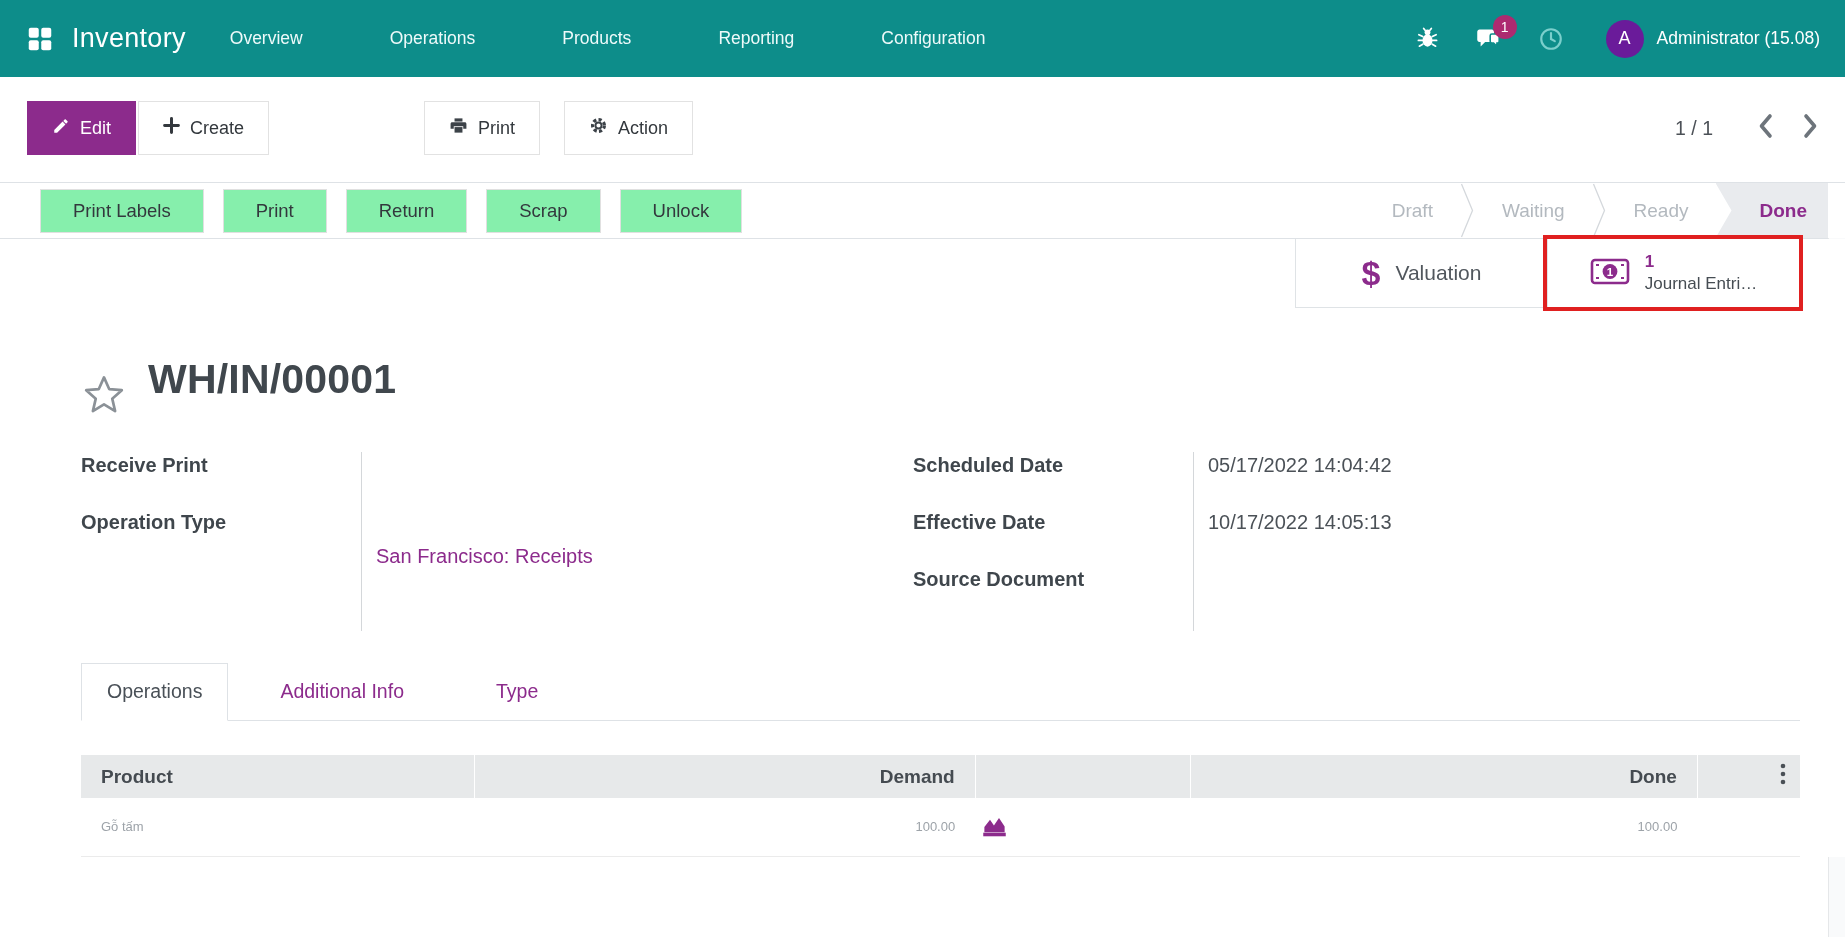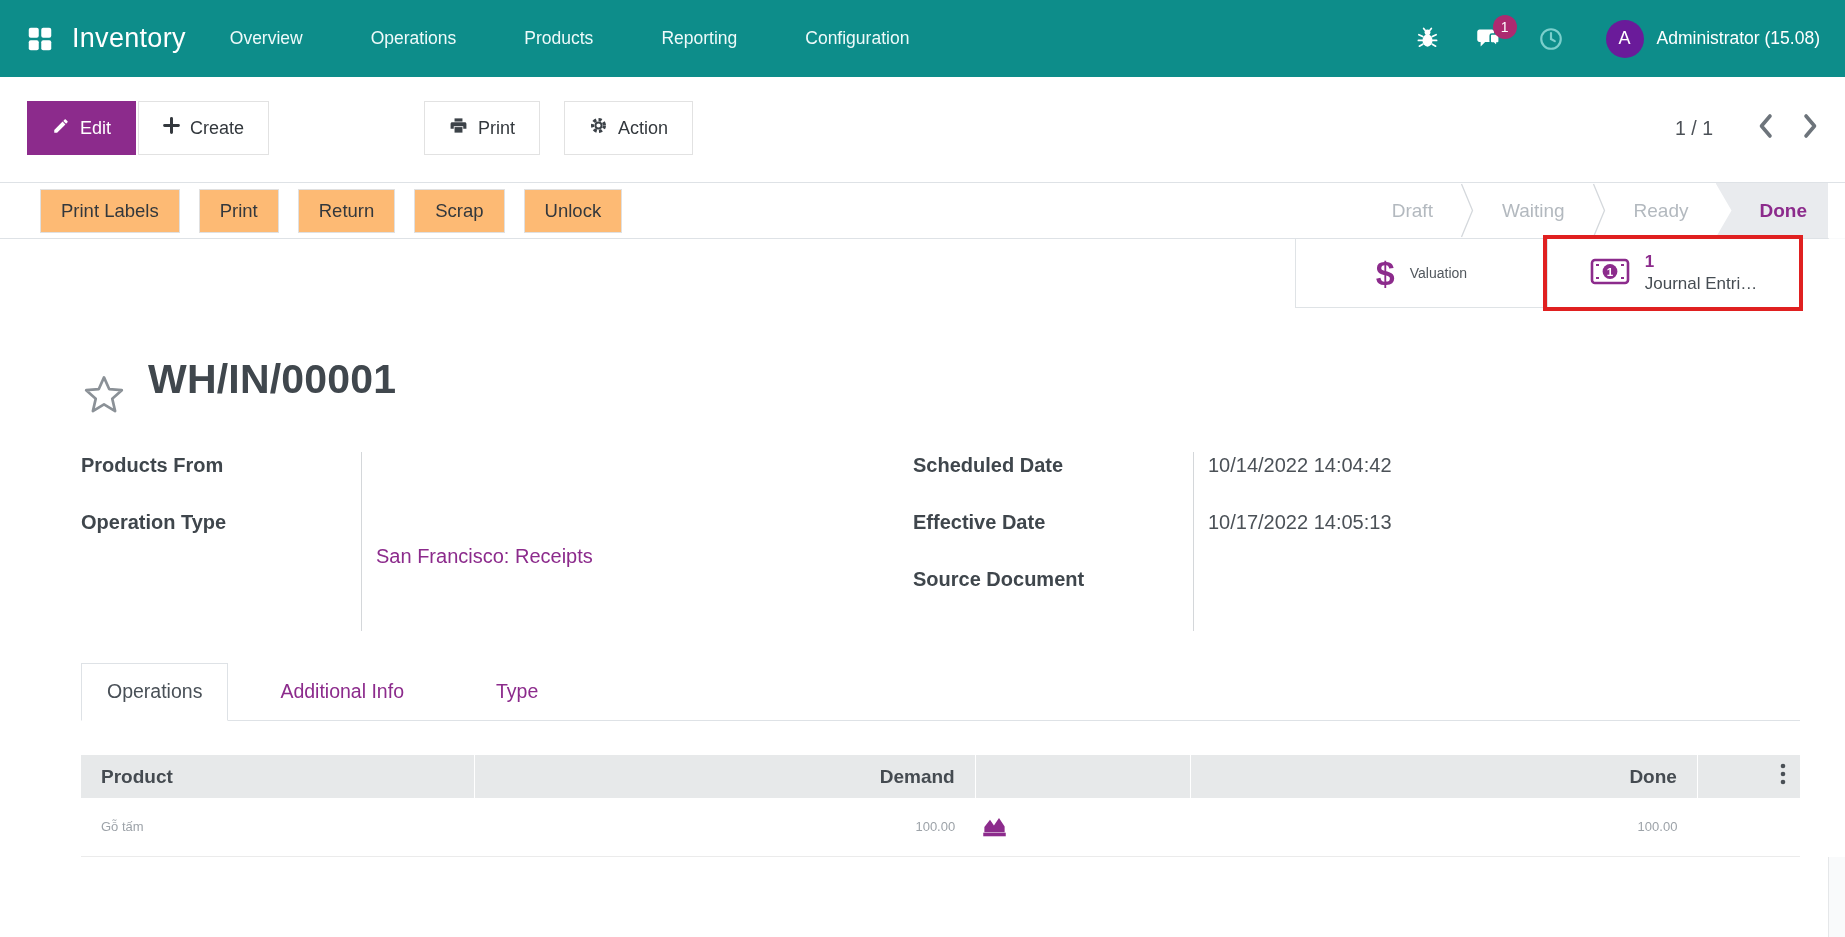--- a/index.html
+++ b/index.html
@@ -10,21 +10,21 @@
   html,body{width:1845px; height:937px; overflow:hidden; background:#fff;
     font-family:"Liberation Sans", sans-serif; color:#4c5157;}
   button{font-family:"Liberation Sans", sans-serif; background:none; border:none;}
   [data-interactable="true"]{cursor:pointer;}
 
   
   .nav{height:77px; background:var(--teal); display:flex; align-items:center;
     padding:0 25px; color:#fff;}
   .apps{display:flex; align-items:center;}
   .brand{font-size:27px; font-weight:500; letter-spacing:.3px; margin:0 44px 0 17px;}
-  .menus{display:flex; gap:68px; font-size:17.5px;}
+  .menus{display:flex; gap:87px; font-size:17.5px;}
   .menu-item{color:#eefafa; white-space:nowrap;}
   .nav-right{margin-left:auto; display:flex; align-items:center; gap:36px;}
   .icon-btn{display:flex; align-items:center; position:relative;}
   .badge{position:absolute; top:-10px; right:-15px; width:24px; height:24px;
     background:var(--badge); border-radius:50%; font-size:14px; line-height:24px;
     text-align:center; color:#fff;}
   .user{display:flex; align-items:center; gap:13px; margin-left:6px;}
   .avatar{width:38px; height:38px; border-radius:50%; background:var(--avatar);
     display:flex; align-items:center; justify-content:center; font-size:18px; color:#fff;}
   .user-name{font-size:17.5px;}
@@ -45,22 +45,22 @@
   .btn.actionb{margin-left:24px;}
   .pager{margin-left:auto; display:flex; align-items:center; gap:28px;
     font-size:19.5px; color:#4c5157;}
   .pager-value{margin-right:16px;}
 
   
   .statusbar{height:57px; border-top:1px solid #dee2e6; border-bottom:1px solid #dee2e6;
     display:flex; align-items:center; justify-content:space-between;
     padding-left:40px; padding-right:17px; background:#fff;}
   .sb-left{display:flex; gap:19px;}
-  .sb-btn{height:44px; padding:0 20px; font-size:18.5px; color:#33383d;
-    background:#fdba74; border:1px solid #e0e0e0;}
+  .sb-btn{height:44px; padding:0 32px; font-size:18.5px; color:#33383d;
+    background:#86efac; border:1px solid #e0e0e0;}
   .pipeline{display:flex; align-items:stretch; height:55px;}
   .stage{display:flex; align-items:center; padding:0 27px; font-size:19px;
     color:#b3b9bf; white-space:nowrap;}
   .chev{display:flex; align-items:center;}
   .stage.active{background:var(--stage-bg); color:var(--accent); font-weight:700;
     padding:0 21px 0 44px;
     clip-path:polygon(0 0, 100% 0, 100% 100%, 0 100%, 16px 50%);}
 
   
   .vscroll{position:absolute; top:238px; right:0; bottom:0; width:17px;
@@ -71,21 +71,21 @@
   .thumb{position:absolute; top:17px; left:0; width:16px; height:390px; background:#a3a5a7;}
 
   
   .sheet{position:relative; padding:0 45px 0 81px; background:#fff;}
   .button-box{position:absolute; top:0; right:45px; display:flex;
     border-bottom:1px solid #dfe3e6; border-right:1px solid #dfe3e6;}
   .smart-btn{width:252px; height:68px; display:flex; align-items:center;
     justify-content:center; gap:15px; background:#fff; border-left:1px solid #dfe3e6;}
   .smart-btn.annotated{box-shadow:0 0 0 4px var(--annotation); position:relative; z-index:2;}
   .dollar{color:var(--accent); font-size:34px; font-weight:700; line-height:1;}
-  .sb-single{font-size:14px; color:#51575d;}
+  .sb-single{font-size:21px; color:#51575d;}
   .sb-texts{display:flex; flex-direction:column; align-items:flex-start; gap:2px;
     line-height:1.2; font-size:17px;}
   .sb-count{color:var(--accent); font-weight:600;}
   .sb-lbl{color:#464d53;}
 
   .title-row{display:flex; align-items:flex-start; gap:21px; padding-top:117px;}
   .star{margin-top:16px; display:flex;}
   h1{font-size:41px; font-weight:700; color:#40474d; letter-spacing:.2px;}
 
   .fields{display:flex; margin-top:34px;}
@@ -266,36 +266,36 @@
       <svg width="46" height="46" viewBox="0 0 24 24" fill="none" stroke="#8b9197" stroke-width="1.4" stroke-linejoin="round">
           <path d="M12 2.8l2.7 6.1 6.6.6-5 4.4 1.5 6.5-5.8-3.5-5.8 3.5 1.5-6.5-5-4.4 6.6-.6z"></path>
         </svg>
     </span>
     <h1 data-interactable="false">WH/IN/00001</h1>
   </div>
 
   <div class="fields">
     <div class="fgroup left" data-interactable="false">
       <div class="fcol labels">
-        <div class="flabel" data-interactable="false">Products From</div>
+        <div class="flabel" data-interactable="false">Receive Print</div>
         <div class="flabel" data-interactable="false">Operation Type</div>
       </div>
       <div class="fcol values">
         <div class="fvalue" data-interactable="false"></div>
         <div class="fvalue link" data-interactable="true">San Francisco: Receipts</div>
       </div>
     </div>
     <div class="fgroup rightg" data-interactable="false">
       <div class="fcol labels">
         <div class="flabel" data-interactable="false">Scheduled Date</div>
         <div class="flabel" data-interactable="false">Effective Date</div>
         <div class="flabel" data-interactable="false">Source Document</div>
       </div>
       <div class="fcol values">
-        <div class="fvalue" data-interactable="false">10/14/2022 14:04:42</div>
+        <div class="fvalue" data-interactable="false">05/17/2022 14:04:42</div>
         <div class="fvalue" data-interactable="false">10/17/2022 14:05:13</div>
         <div class="fvalue" data-interactable="false"></div>
       </div>
     </div>
   </div>
 
   <div class="tabs" data-interactable="false">
     <span class="tab active" data-interactable="true">Operations</span>
     <span class="tab t2" data-interactable="true">Additional Info</span>
     <span class="tab t3" data-interactable="true">Type</span>

